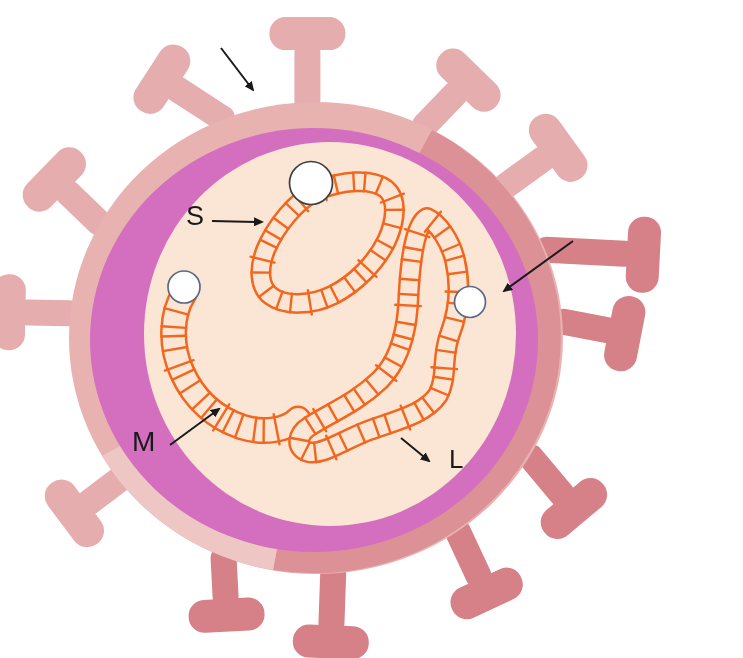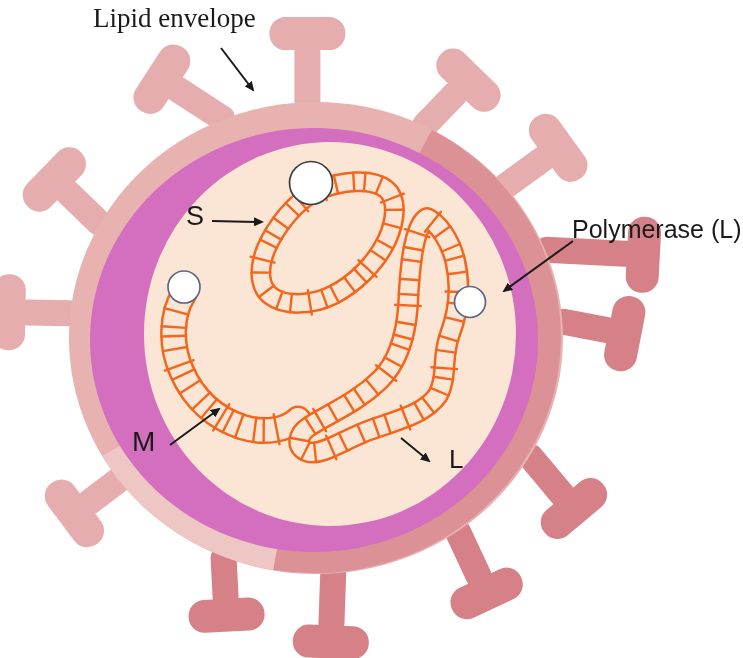--- a/index.html
+++ b/index.html
@@ -175,18 +175,16 @@
       <circle cx="311" cy="183" r="21.5" fill="#ffffff" stroke="#3f3f3f" stroke-width="1.7"></circle>
       <circle cx="184" cy="287" r="16" fill="#ffffff" stroke="#5a6884" stroke-width="1.7"></circle>
       <circle cx="470" cy="302" r="15.5" fill="#ffffff" stroke="#5a6884" stroke-width="1.7"></circle>
       <line x1="221" y1="48" x2="253" y2="90" stroke="#1a1a1a" stroke-width="2" marker-end="url(#ah)"></line>
       <line x1="212" y1="221" x2="262" y2="222" stroke="#1a1a1a" stroke-width="2" marker-end="url(#ah)"></line>
       <line x1="573" y1="241" x2="504" y2="291" stroke="#1a1a1a" stroke-width="2" marker-end="url(#ah)"></line>
       <line x1="170" y1="445" x2="219" y2="409" stroke="#1a1a1a" stroke-width="2" marker-end="url(#ah)"></line>
       <line x1="401" y1="438" x2="429" y2="461" stroke="#1a1a1a" stroke-width="2" marker-end="url(#ah)"></line>
     </svg>
 
-  <div class="diagram-label serif" style="left: 93px; top: 4px; font-size: 27px;">Lipid envelope</div>
   <div class="diagram-label sans" style="left: 186px; top: 202px; font-size: 27px;">S</div>
-  <div class="diagram-label sans" style="left: 572px; top: 216px; font-size: 25px;">Polymerase (L)</div>
   <div class="diagram-label sans" style="left: 132px; top: 427px; font-size: 28px;">M</div>
   <div class="diagram-label sans" style="left: 449px; top: 446px; font-size: 26px;">L</div>
 </div>
 
 </body></html>

